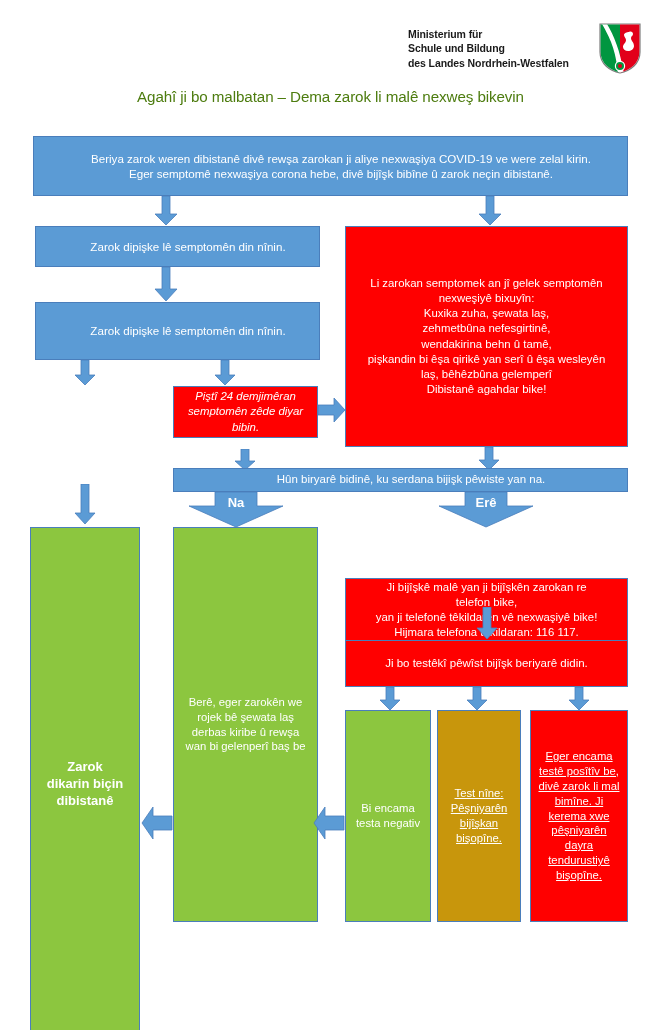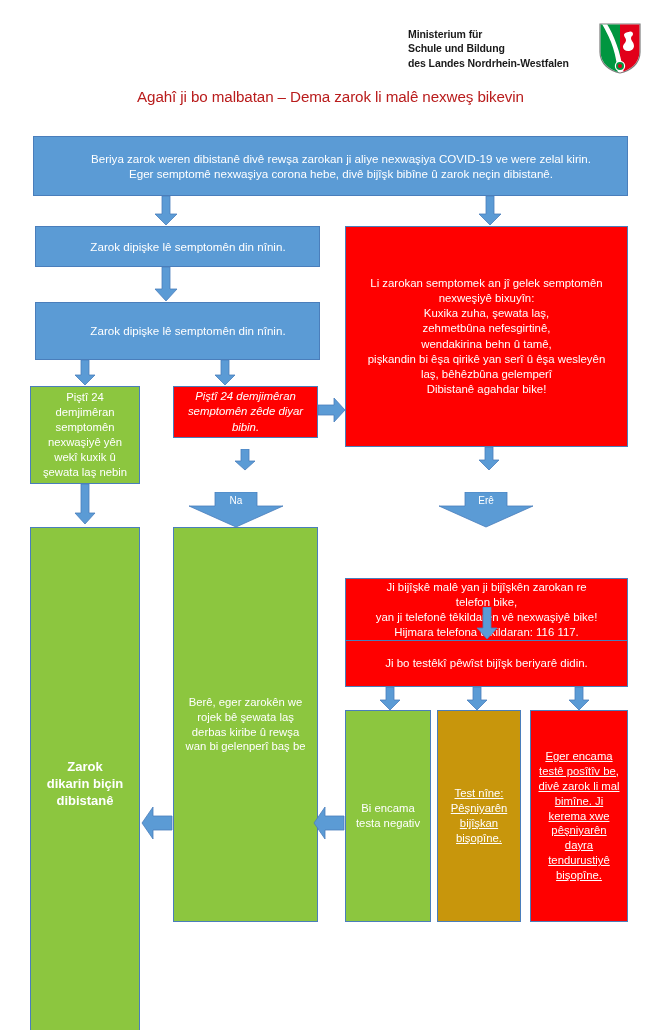--- a/index.html
+++ b/index.html
@@ -31,21 +31,21 @@
     position: absolute;
     left: 598px; top: 22px;
     width: 44px; height: 53px;
   }
   .page-title {
     position: absolute;
     left: 0; top: 88px;
     width: 661px;
     text-align: center;
     font-size: 15.2px;
-    color: #b91c1c;
+    color: #4d7c0f;
     letter-spacing: -0.1px;
   }
 
   
   .node {
     position: absolute;
     border: 1px solid #4A7EBB;
     display: flex;
     align-items: center;
     justify-content: center;
@@ -63,24 +63,25 @@
   .bold { font-weight: bold; }
 
   
   .arrow { position: absolute; }
   .arrow svg { display: block; }
 
   
   .chip {
     position: absolute;
     color: #ffffff;
-    font-size: 10px;
+    font-size: 13px;
     text-align: center;
     z-index: 5;
     pointer-events: none;
+    font-weight: bold;
   }
 </style>
 </head>
 <body>
 
 <div class="sheet">
 
   <div class="ministry">
     <div>Ministerium für</div>
     <div>Schule und Bildung</div>
@@ -146,23 +147,20 @@
         <path d="M7 0 H15 V15 H21 L11 25 L1 15 H7 Z" fill="#5B9BD5" stroke="#4A7EBB" stroke-width="0.8"></path>
       </svg>
   </div>
 
   <div class="arrow" style="left:214px; top:360px;">
     <svg width="22" height="26" viewBox="0 0 22 26">
         <path d="M7 0 H15 V15 H21 L11 25 L1 15 H7 Z" fill="#5B9BD5" stroke="#4A7EBB" stroke-width="0.8"></path>
       </svg>
   </div>
 
-  <div class="node green" style="left:30px; top:386px; width:110px; height:98px; font-size:11.3px;">
-    <span>Piştî 24 demjimêran semptomên nexwaşiyê yên wekî kuxik û şewata laş nebin</span>
-  </div>
 
   <div class="node red" style="left:173px; top:386px; width:145px; height:52px; font-size:11.4px;font-style:italic;">
     <span>Piştî 24 demjimêran semptomên zêde diyar bibin.</span>
   </div>
 
   <div class="arrow" style="left:318px; top:397px;">
     <svg width="28" height="26" viewBox="0 0 28 26">
         <path d="M0 8 H16 V1 L27 13 L16 25 V18 H0 Z" fill="#5B9BD5" stroke="#4A7EBB" stroke-width="0.8"></path>
       </svg>
   </div>
@@ -172,20 +170,23 @@
         <path d="M7 0 H15 V12 H21 L11 21 L1 12 H7 Z" fill="#5B9BD5" stroke="#4A7EBB" stroke-width="0.8"></path>
       </svg>
   </div>
 
   <div class="arrow" style="left:478px; top:447px;">
     <svg width="22" height="24" viewBox="0 0 22 24">
         <path d="M7 0 H15 V13 H21 L11 23 L1 13 H7 Z" fill="#5B9BD5" stroke="#4A7EBB" stroke-width="0.8"></path>
       </svg>
   </div>
 
+  <div class="node blue" style="left:173px; top:468px; width:455px; height:24px; font-size:11.5px;">
+    <span>Hûn biryarê bidinê, ku serdana bijişk pêwiste yan na.</span>
+  </div>
 
   <div class="arrow" style="left:188px; top:492px;">
     <svg width="96" height="36" viewBox="0 0 96 36">
         <path d="M27 0 H69 V14 H95 L48 35 L1 14 H27 Z" fill="#5B9BD5" stroke="#4A7EBB" stroke-width="0.8"></path>
       </svg>
   </div>
   <div class="chip" style="left:188px; top:495px; width:96px;">Na</div>
 
   <div class="arrow" style="left:438px; top:492px;">
     <svg width="96" height="36" viewBox="0 0 96 36">

